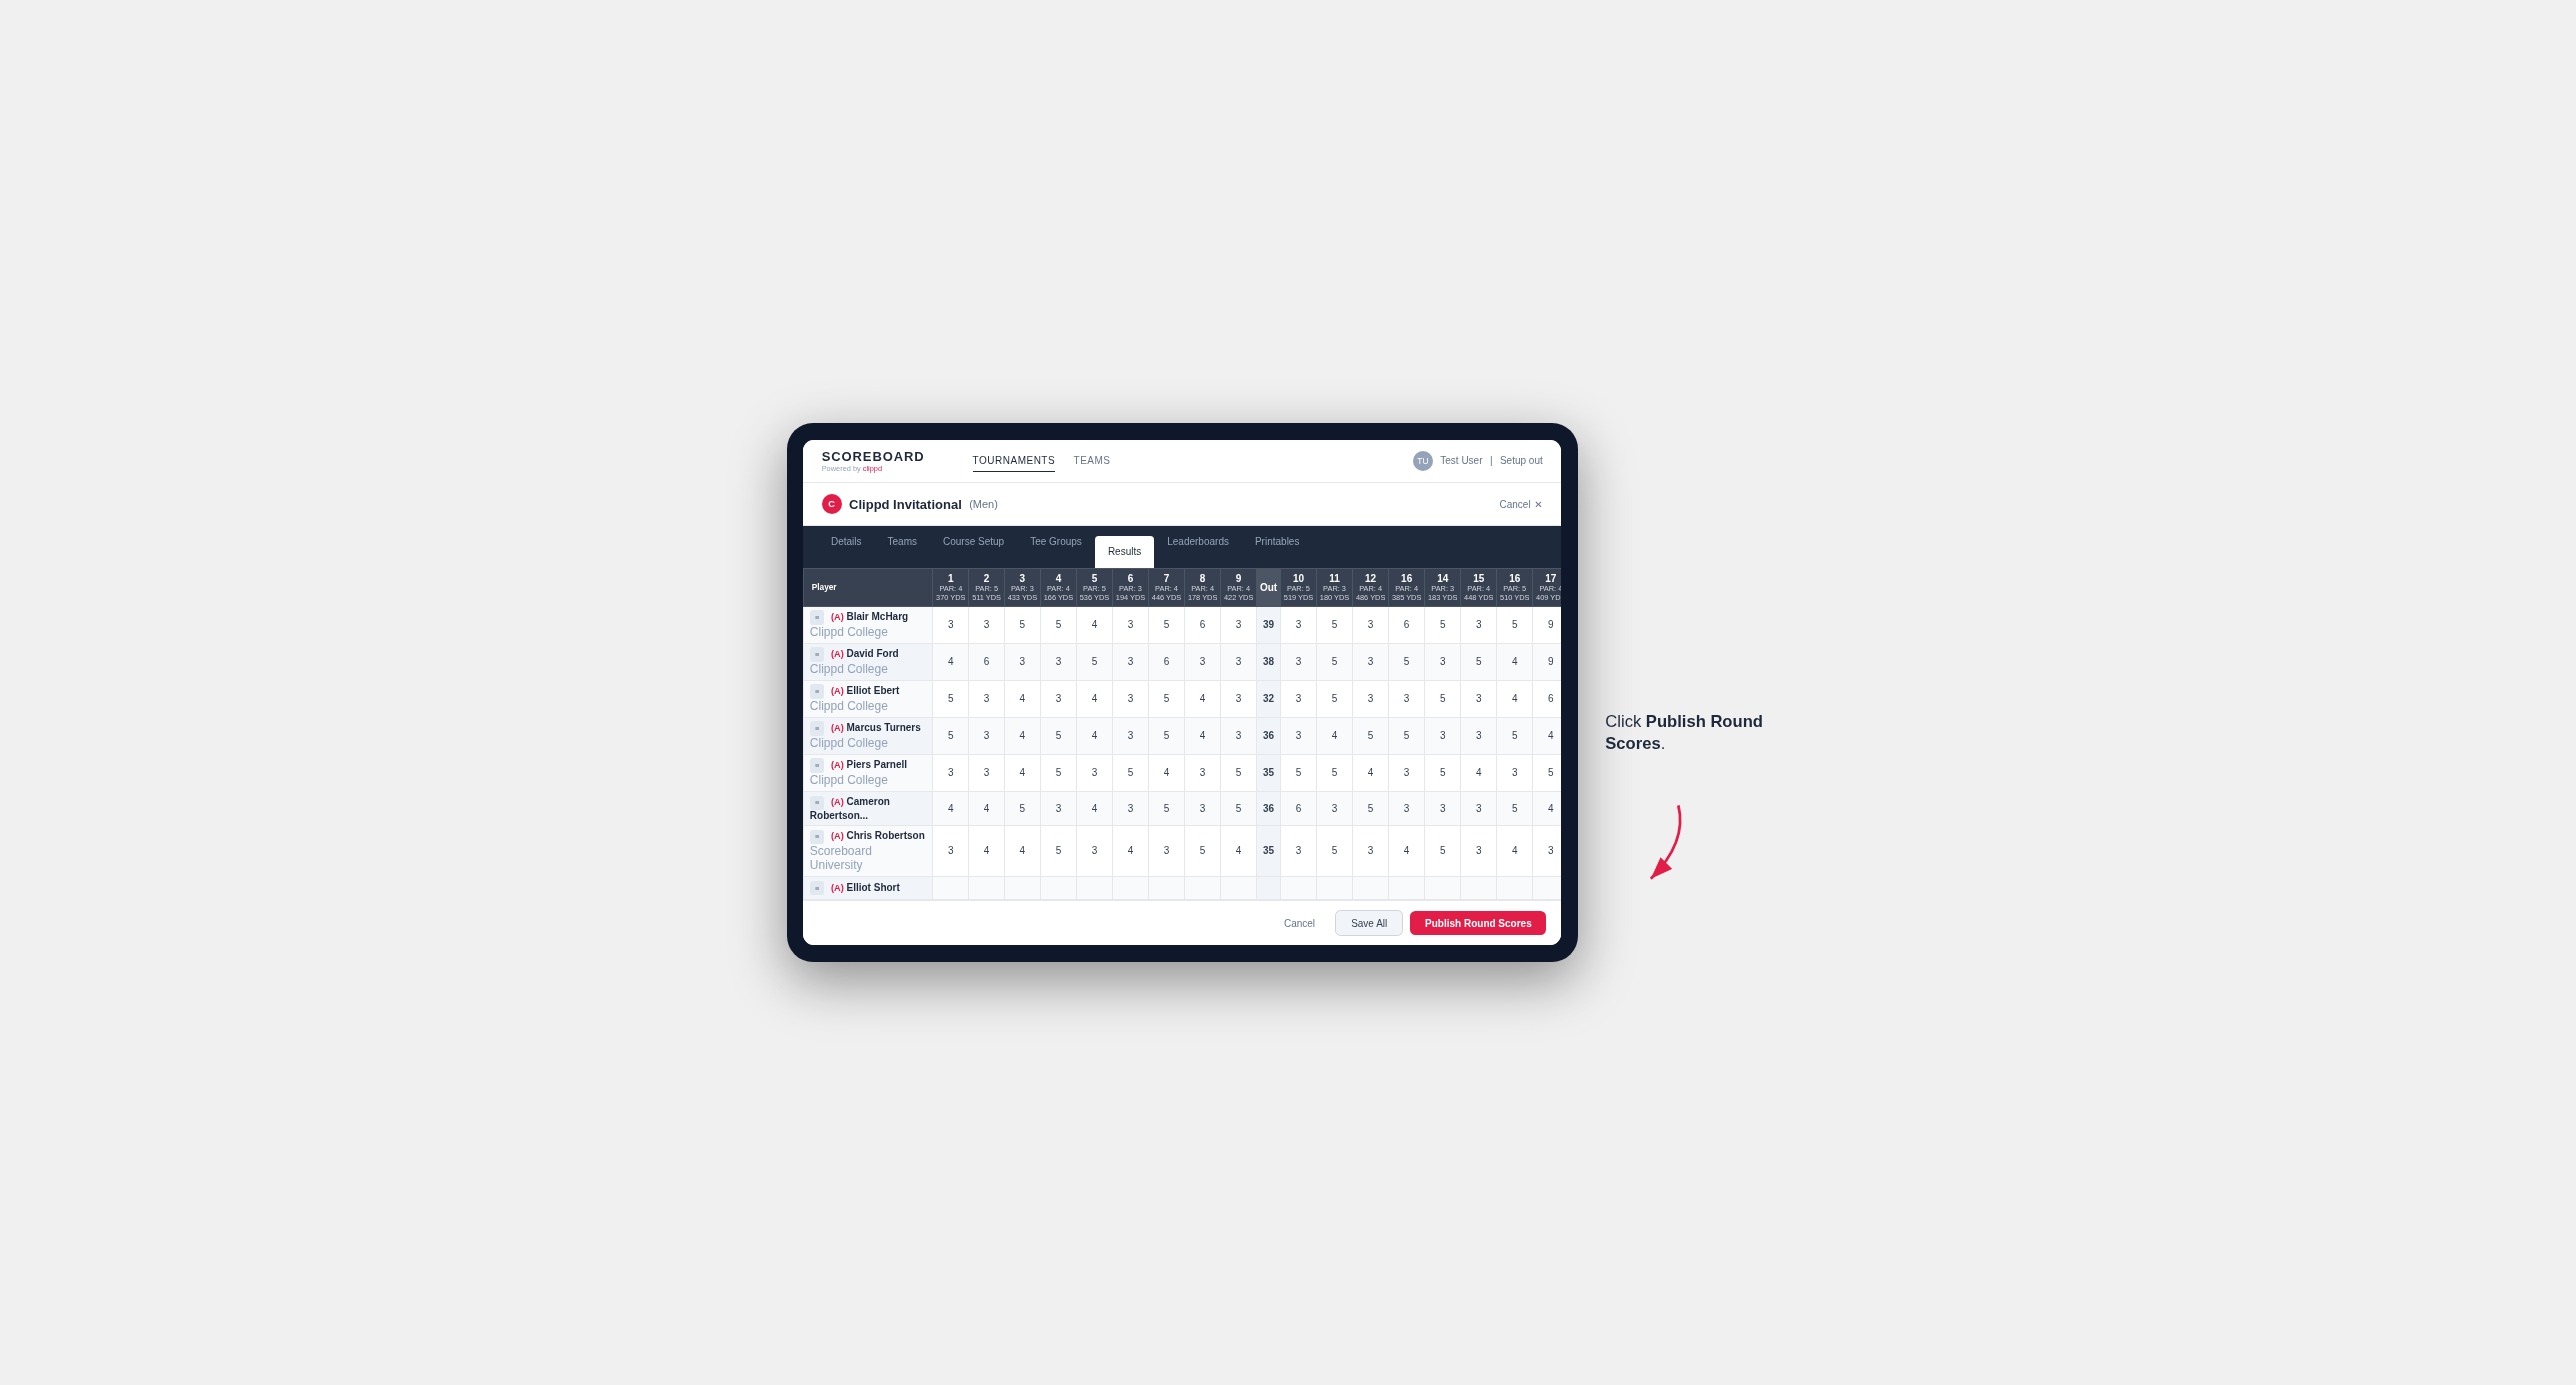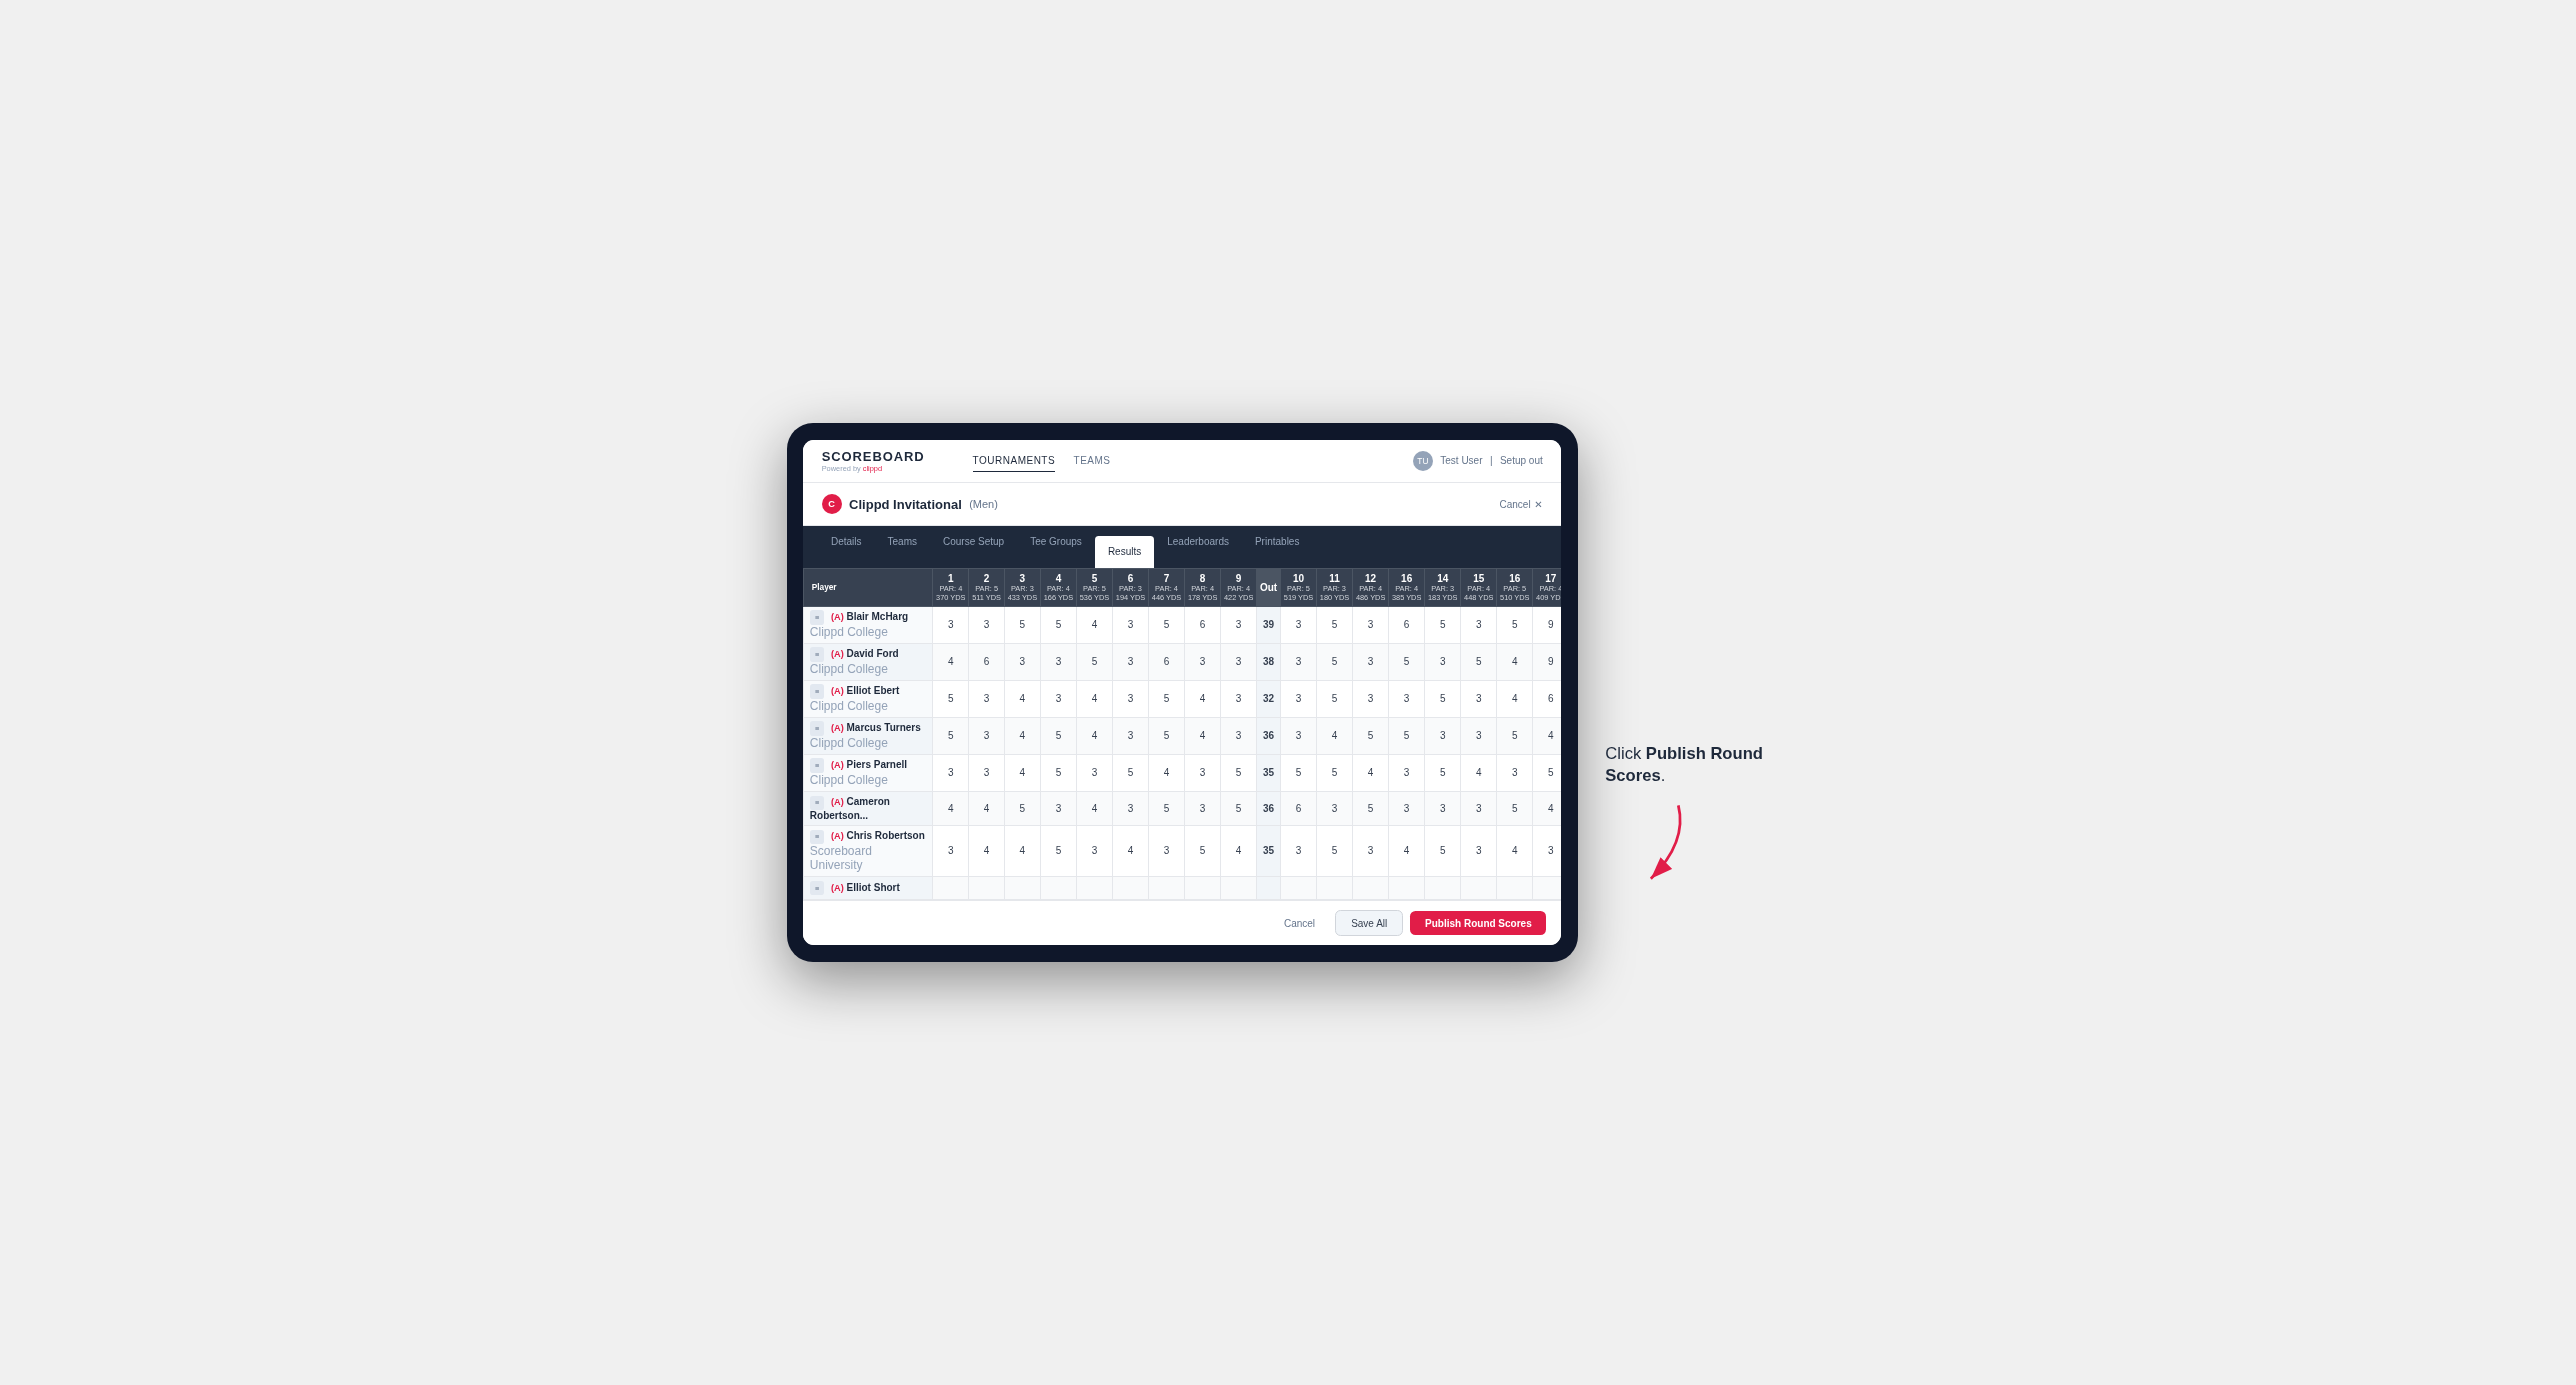--- a/index.html
+++ b/index.html
@@ -720,21 +720,21 @@
 
       <div class="bottom-bar">
         <button class="btn-cancel">Cancel</button>
         <button class="btn-save">Save All</button>
         <button class="btn-publish">Publish Round Scores</button>
       </div>
 
     </div>
   </div>
 
-  <div style="display:flex;flex-direction:column;align-items:flex-start;padding-bottom:74px;position:relative;margin-left:9.2px;">
+  <div style="display:flex;flex-direction:column;align-items:flex-start;padding-bottom:74px;position:relative;margin-left:9.2px;gap:32px;">
     <div class="annotation">
       Click <strong>Publish Round Scores</strong>.
     </div>
     <svg width="110" height="92" viewBox="0 0 120 100" style="margin-top:9.2px;">
       <defs>
         <marker id="arrowhead" markerWidth="8" markerHeight="6" refX="8" refY="3" orient="auto">
           <polygon points="0 0, 8 3, 0 6" fill="#e11d48"></polygon>
         </marker>
       </defs>
       <path d="M 80 10 Q 90 50 50 90" stroke="#e11d48" stroke-width="3" fill="none" marker-end="url(#arrowhead)"></path>

